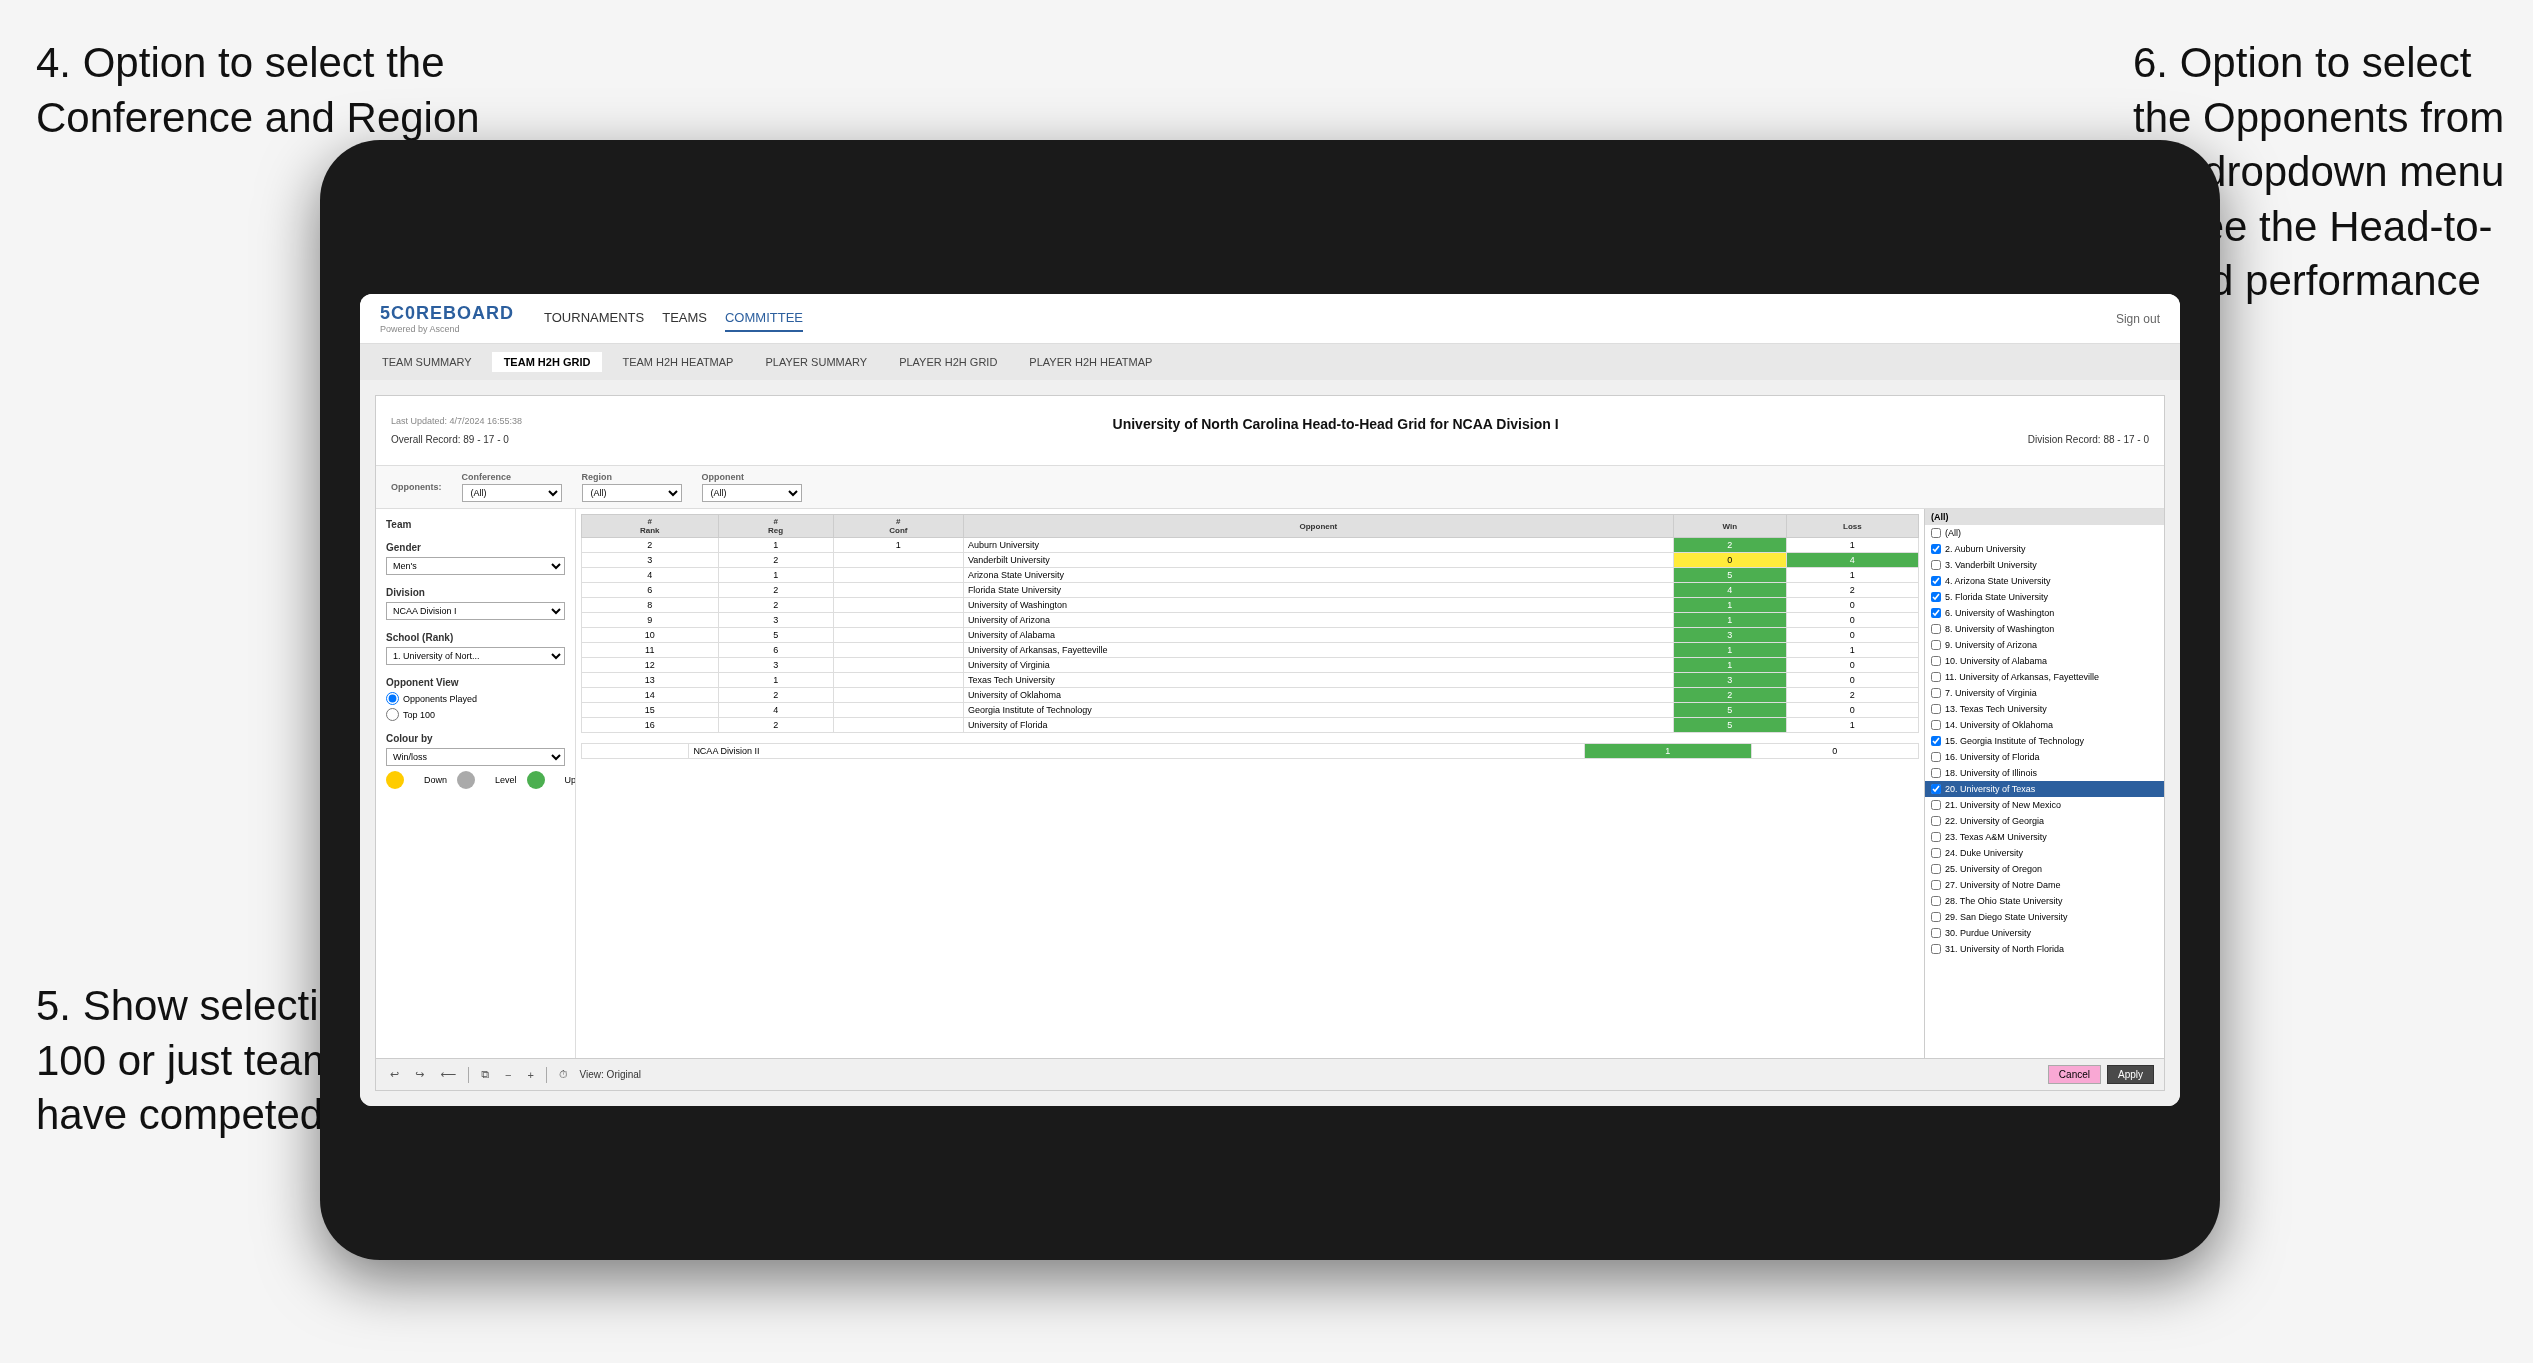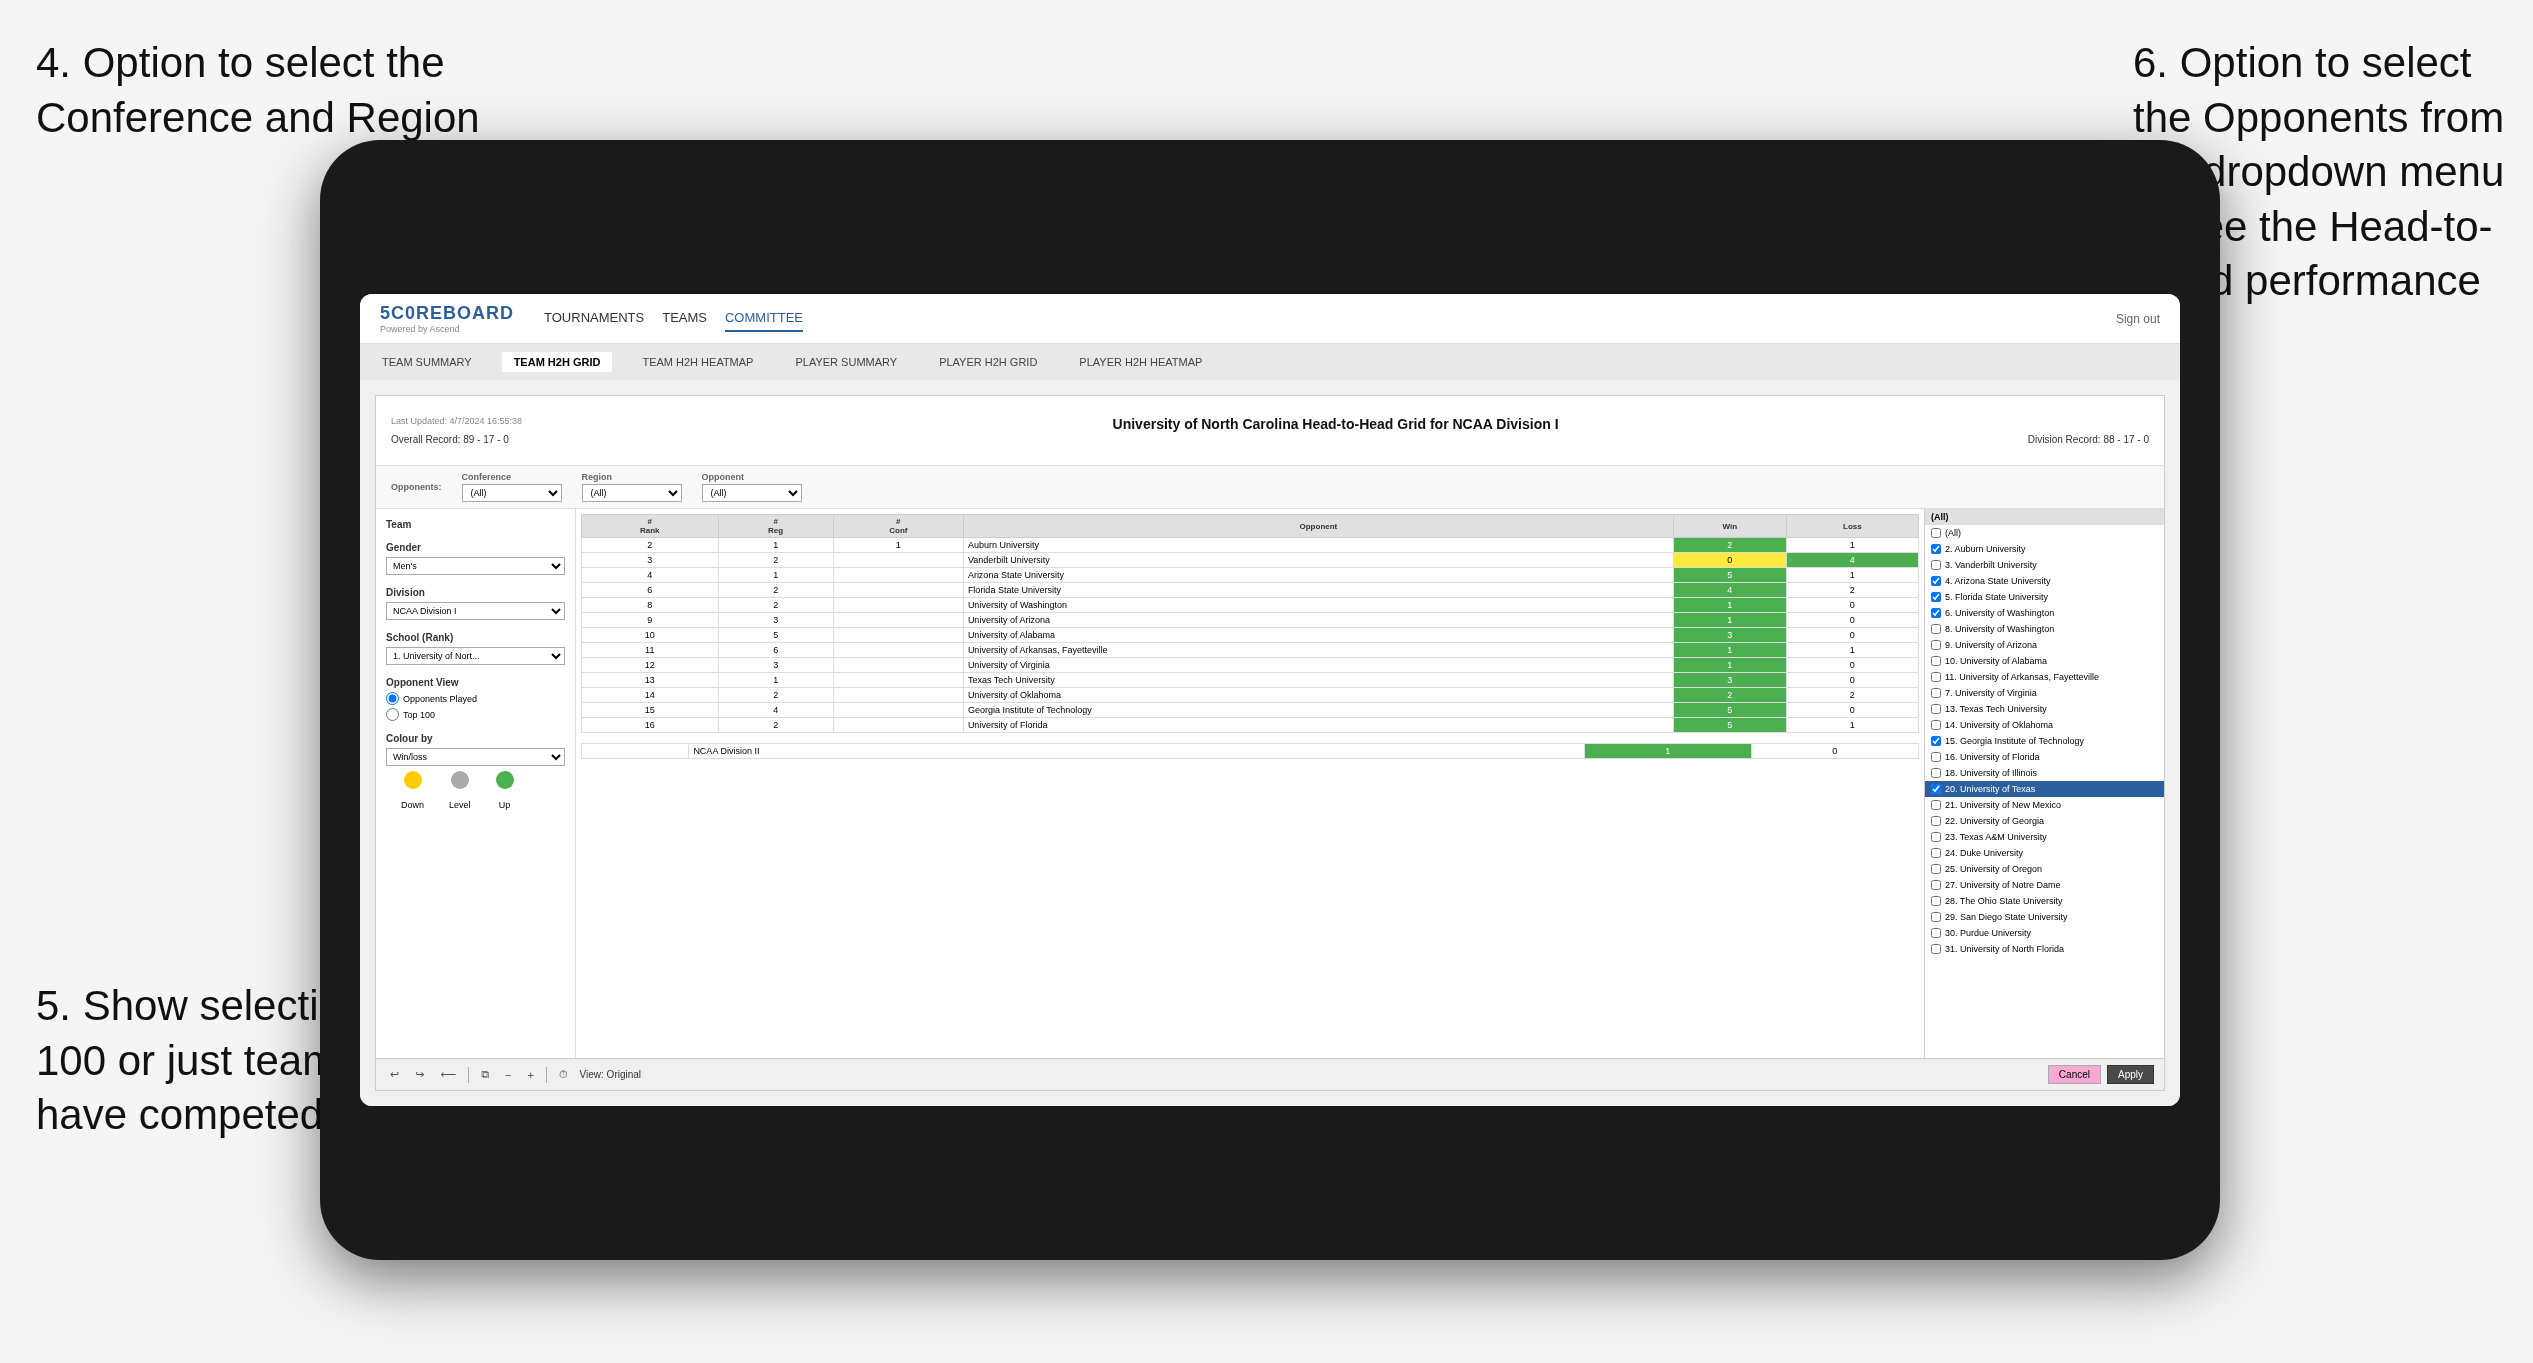--- a/index.html
+++ b/index.html
@@ -112,21 +112,21 @@
       color: #666;
     }
 
     
     .sub-nav {
       background: #e8e8e8;
       display: flex;
       align-items: center;
       height: 36px;
       padding: 0 10px;
-      gap: 18px;
+      gap: 8px;
       flex-shrink: 0;
     }
 
     .sub-nav-item {
       font-size: 11px;
       color: #444;
       padding: 4px 12px;
       cursor: pointer;
       white-space: nowrap;
     }
@@ -269,25 +269,23 @@
     }
 
     .legend-colors {
       display: flex;
       gap: 10px;
       margin-top: 5px;
     }
 
     .legend-item {
       display: flex;
-      flex-direction: column;
       align-items: center;
-      gap: 11px;
-      font-size: 9px;
-      margin-left: 15px;
+      gap: 20px;
+      font-size: 9px;
     }
 
     .legend-dot {
       width: 18px;
       height: 18px;
       border-radius: 50%;
     }
 
     
     .right-section {

